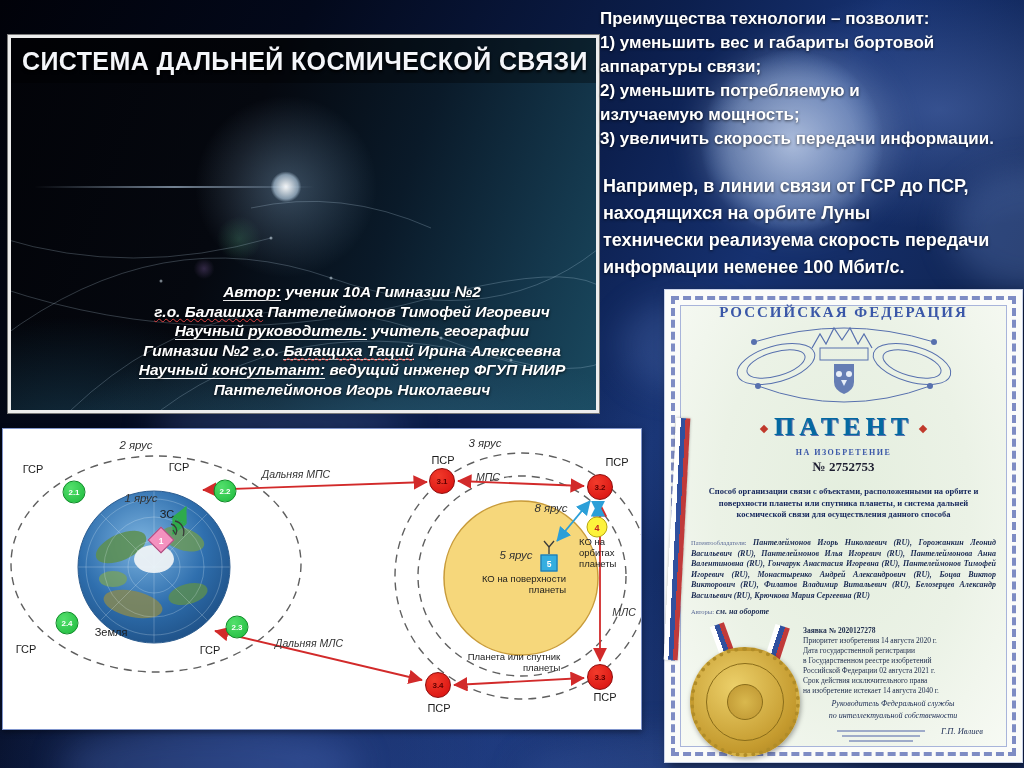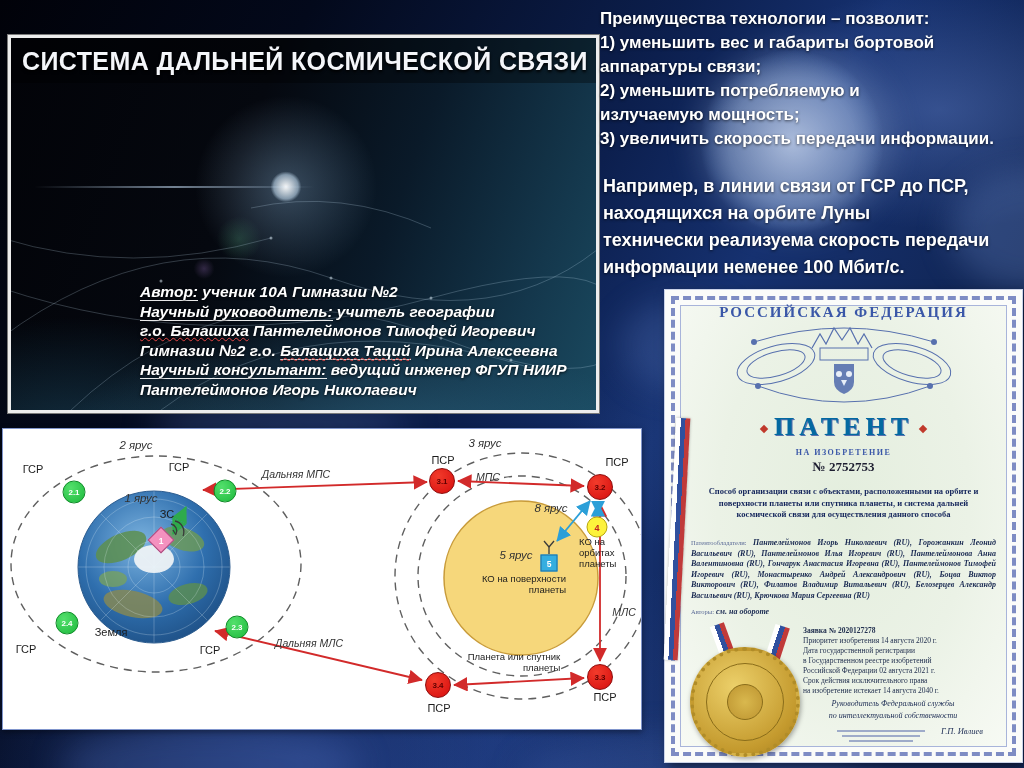--- a/index.html
+++ b/index.html
@@ -24,21 +24,21 @@
       radial-gradient(circle 13px at 33% 62%, rgba(205,150,255,.22), transparent 80%),
       radial-gradient(ellipse 420px 230px at 58% 118%, rgba(64,140,178,.55), transparent 72%),
       radial-gradient(ellipse 300px 170px at 10% 108%, rgba(36,96,128,.45), transparent 72%),
       linear-gradient(110deg,#020308 0%,#05080f 38%,#0a1a29 62%,#14374c 85%,#1a4a60 100%);}
   .flare-streak{position:absolute;left:4%;top:148px;width:48%;height:2px;
     background:linear-gradient(90deg,transparent,rgba(205,230,255,.55),transparent);}
   .net{position:absolute;inset:0;width:100%;height:100%;}
   .slide-title{position:absolute;left:0;top:0;right:0;margin:0;padding:9px 10px 7px 11px;
     background:rgba(0,0,0,.34);color:#f4f6fa;font-size:25px;font-weight:bold;
     letter-spacing:.4px;text-shadow:0 2px 3px #000;white-space:nowrap;}
-  .authors{position:absolute;left:129px;top:244px;width:452px;
+  .authors{position:absolute;left:115px;top:244px;width:452px;text-align:center;
     color:#fff;font-size:15.5px;line-height:19.5px;font-weight:bold;font-style:italic;
     text-shadow:0 1px 3px rgba(0,0,0,.85);}
   .authors .u{border-bottom:1.5px solid rgba(255,255,255,.92);}
   .authors .w{text-decoration:underline wavy #e04545 1px;}
 
   
   .adv{position:absolute;left:600px;top:7px;width:420px;color:#fff;
     font-size:17px;font-weight:bold;line-height:24px;white-space:pre-line;
     text-shadow:0 1px 3px rgba(0,0,0,.65);}
   .example{position:absolute;left:603px;top:173px;width:418px;color:#fff;
@@ -148,22 +148,22 @@
         <circle cx="430" cy="300" r="1.5"></circle>
           <circle cx="260" cy="200" r="1.5"></circle>
         <circle cx="420" cy="260" r="1.5"></circle>
           <circle cx="500" cy="322" r="1.5"></circle>
       </g>
     </svg>
     <div class="flare-streak"></div>
     <h1 class="slide-title">СИСТЕМА ДАЛЬНЕЙ КОСМИЧЕСКОЙ СВЯЗИ</h1>
     <div class="authors">
         <div><span class="u">Автор:</span><span> ученик 10А Гимназии №2</span></div>
+        <div><span class="w">г.о. Балашиха</span><span> Пантелеймонов Тимофей Игоревич</span></div>
         <div><span class="u">Научный руководитель:</span><span> учитель географии</span></div>
-        <div><span class="w">г.о. Балашиха</span><span> Пантелеймонов Тимофей Игоревич</span></div>
         <div><span>Гимназии №2 г.о. </span><span class="u w">Балащиха Таций</span><span> Ирина Алексеевна</span></div>
         <div><span class="u">Научный консультант:</span><span> ведущий инженер ФГУП НИИР</span></div>
         <div><span>Пантелеймонов Игорь Николаевич</span></div>
       </div>
   </section>
 
   <div class="adv">Преимущества технологии – позволит:
 1) уменьшить вес и габариты бортовой
 аппаратуры связи;
 2) уменьшить потребляемую и

